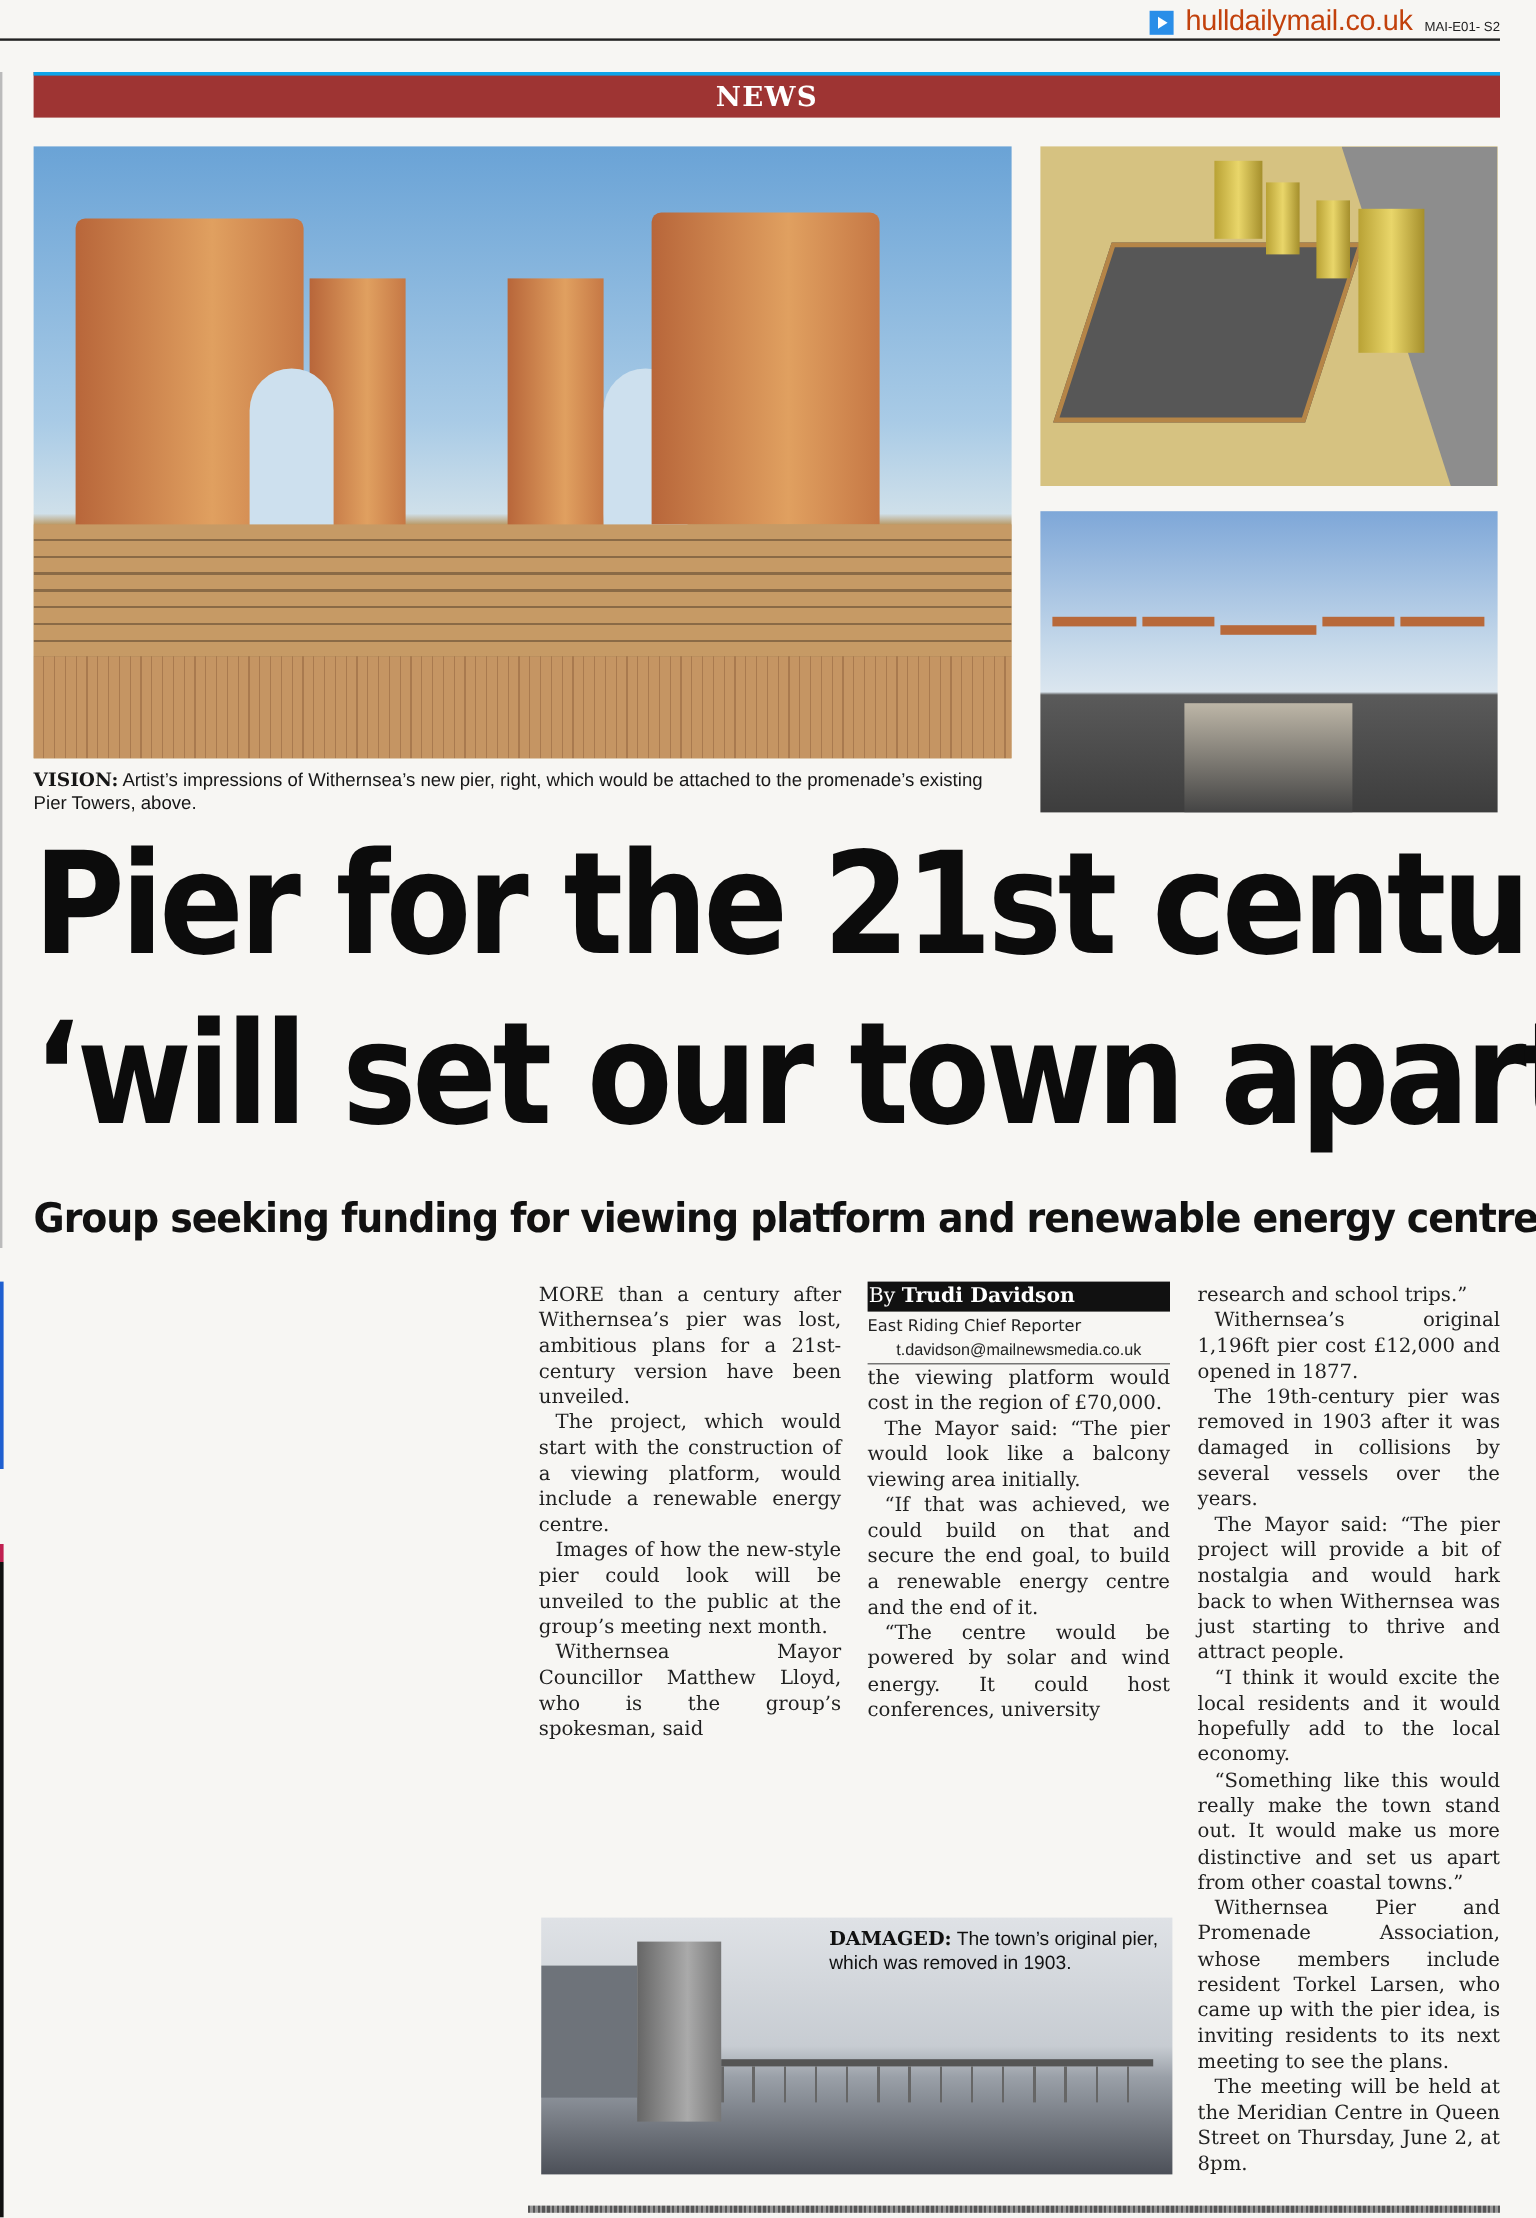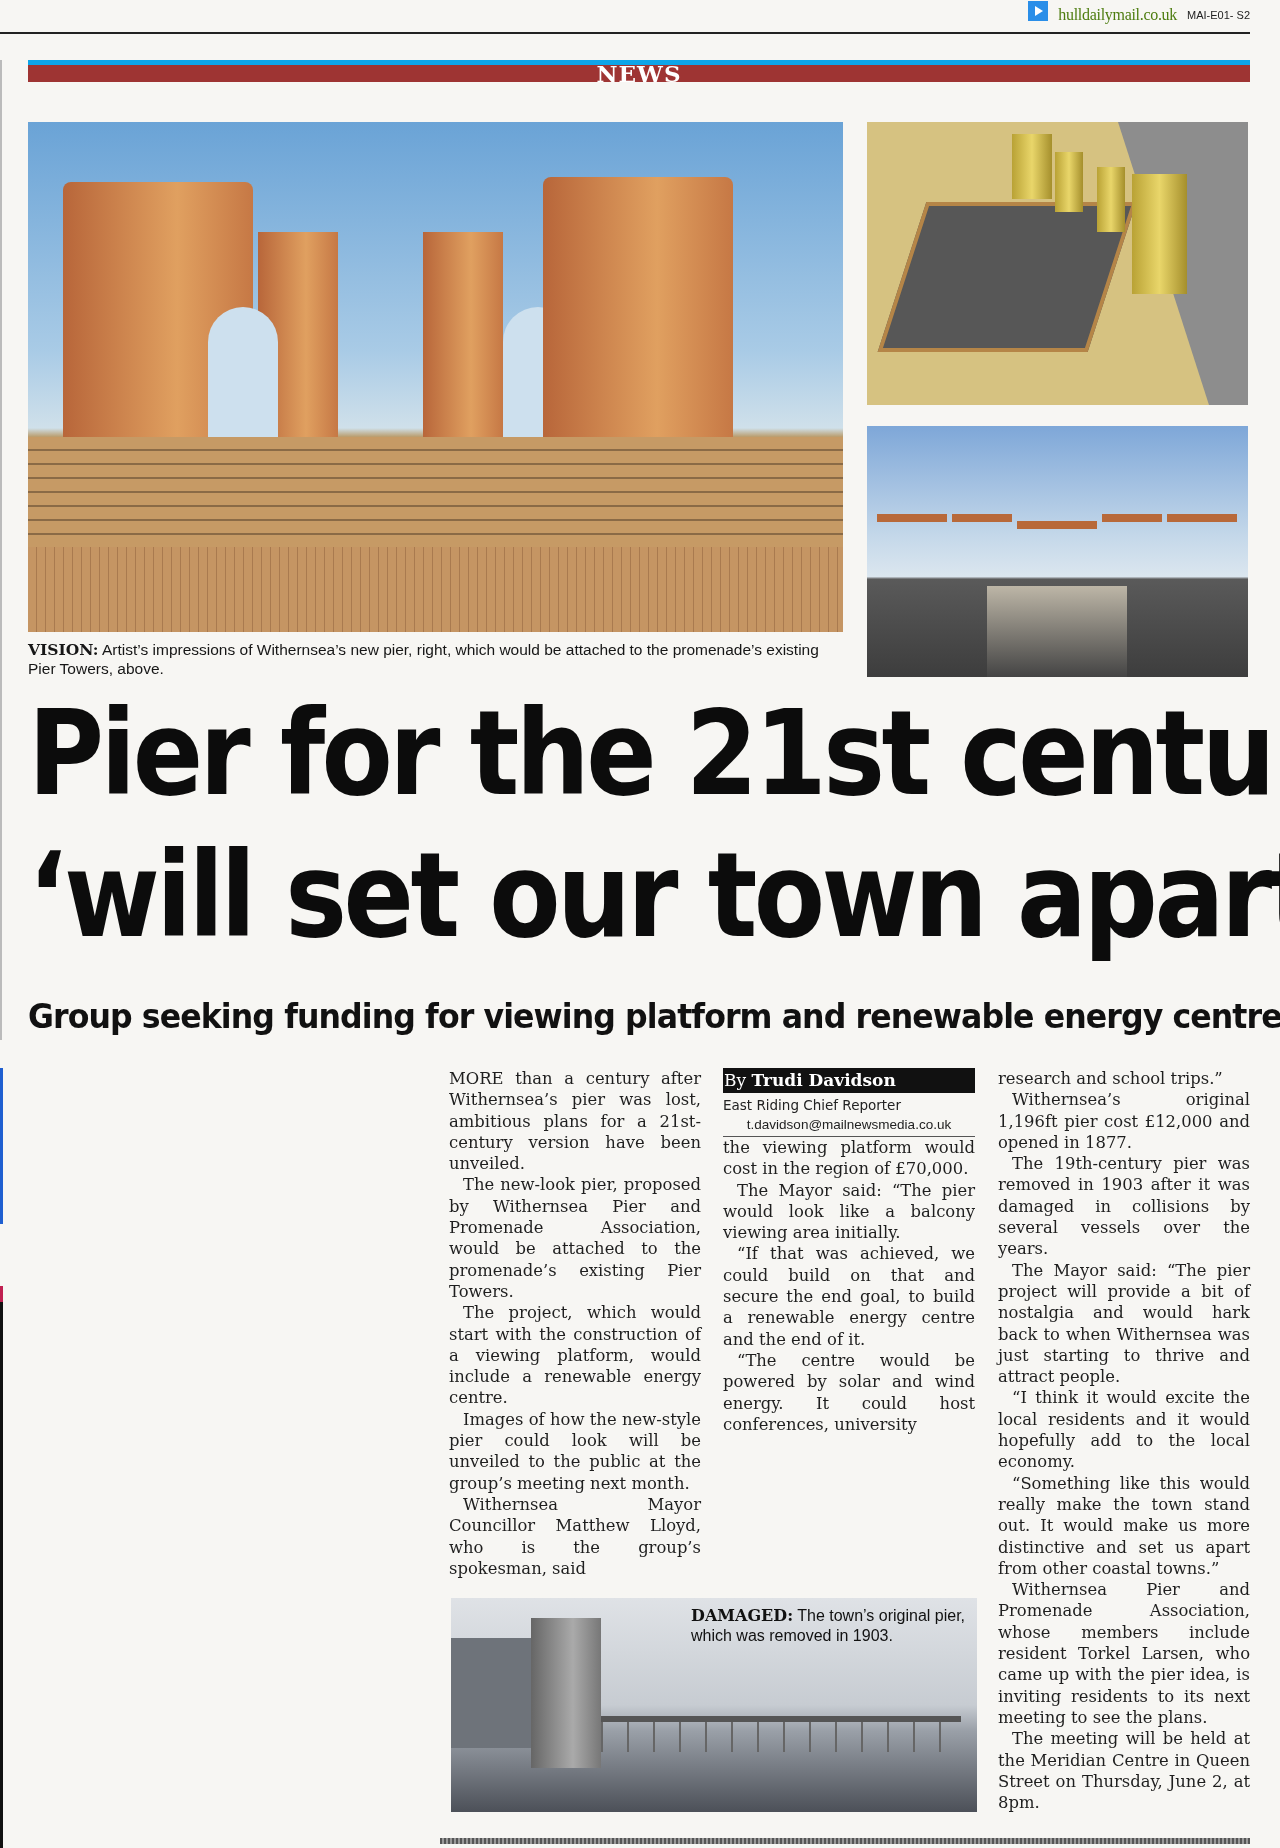--- a/index.html
+++ b/index.html
@@ -6,26 +6,26 @@
   html, body { width: 1280px; height: 1848px; background: #f7f6f3; overflow: hidden; }
   body { position: relative; font-family: "DejaVu Serif", serif; color: #1b1b1b; }
 
   .left-edge { position: absolute; left: 0; top: 60px; width: 2px; height: 980px; background: #bbb; }
   .left-strip { position: absolute; left: 0; top: 1068px; width: 3px; height: 780px;
     background: linear-gradient(#1f5fd0 0 20%, #f7f6f3 20% 28%, #c02050 28% 30%, #111 30% 100%); }
 
   .masthead { position: absolute; top: 4px; right: 30px; display: flex; align-items: flex-end; gap: 10px; }
   .masthead .play { width: 20px; height: 20px; background: #2a8ee8; position: relative; top: -3px; }
   .masthead .play:after { content: ""; position: absolute; left: 7px; top: 5px; border-left: 8px solid #fff; border-top: 5px solid transparent; border-bottom: 5px solid transparent; }
-  .masthead .site { font-family: Liberation Serif, serif; font-size: 16px; color: #4d7c0f; letter-spacing: -0.3px; }
+  .masthead .site { font-family: Liberation Sans, sans-serif; font-size: 24px; color: #c2410c; letter-spacing: -0.3px; }
   .masthead .code { font-family: "Liberation Sans", sans-serif; font-size: 11px; color: #222; padding-bottom: 3px; }
   .top-rule { position: absolute; left: 0; top: 32px; width: 1250px; height: 2px; background: #222; }
 
-  .news-banner { position: absolute; left: 28px; top: 60px; width: 1222px; height: 22px; background: #9e3433;
-    border-top: 5px solid #0ea5e9; display: flex; align-items: center; justify-content: center; }
+  .news-banner { position: absolute; left: 28px; top: 60px; width: 1222px; height: 38px; background: #9e3433;
+    border-top: 3px solid #0ea5e9; display: flex; align-items: center; justify-content: center; }
   .news-banner span { color: #fff; font-family: "DejaVu Serif", serif; font-weight: bold; font-size: 23px; letter-spacing: 1px; }
 
   .photo { position: absolute; overflow: hidden; }
   .photo-towers { left: 28px; top: 122px; width: 815px; height: 510px;
     background: linear-gradient(#6aa3d6 0%, #a9cbe6 45%, #cfe0ea 60%, #b7935a 62%, #c89e68 100%); }
   .tower { position: absolute; background: linear-gradient(90deg, #b8663a, #e0a060 60%, #c67845); }
   .tower.big { width: 190px; height: 260px; border-radius: 8px 8px 0 0; }
   .tower.small { width: 80px; height: 210px; }
   .arch { position: absolute; width: 70px; height: 140px; background: #cde0ee; border-radius: 35px 35px 0 0; }
   .steps { position: absolute; left: 0; top: 315px; width: 100%; height: 110px;
@@ -129,21 +129,20 @@
   <b>VISION:</b>
   <span>Artist’s impressions of Withernsea’s new pier, right, which would be attached to the promenade’s existing Pier Towers, above.</span>
 </div>
 
 <h1 class="headline l1">Pier for the 21st century</h1>
 <h1 class="headline l2">‘will set our town apart’</h1>
 <h2 class="subhead">Group seeking funding for viewing platform and renewable energy centre</h2>
 
 <div class="col col1">
   <p>MORE than a century after Withernsea’s pier was lost, ambitious plans for a 21st-century version have been unveiled.</p>
-  <p>The new-look pier, proposed by Withernsea Pier and Promenade Association, would be attached to the promenade’s existing Pier Towers.</p>
   <p>The project, which would start with the construction of a viewing platform, would include a renewable energy centre.</p>
   <p>Images of how the new-style pier could look will be unveiled to the public at the group’s meeting next month.</p>
   <p>Withernsea Mayor Councillor Matthew Lloyd, who is the group’s spokesman, said</p>
 </div>
 
 <div class="col col2">
   <div class="byline-bar">
     <span class="by">By</span>
     <span class="name">Trudi Davidson</span>
   </div>

